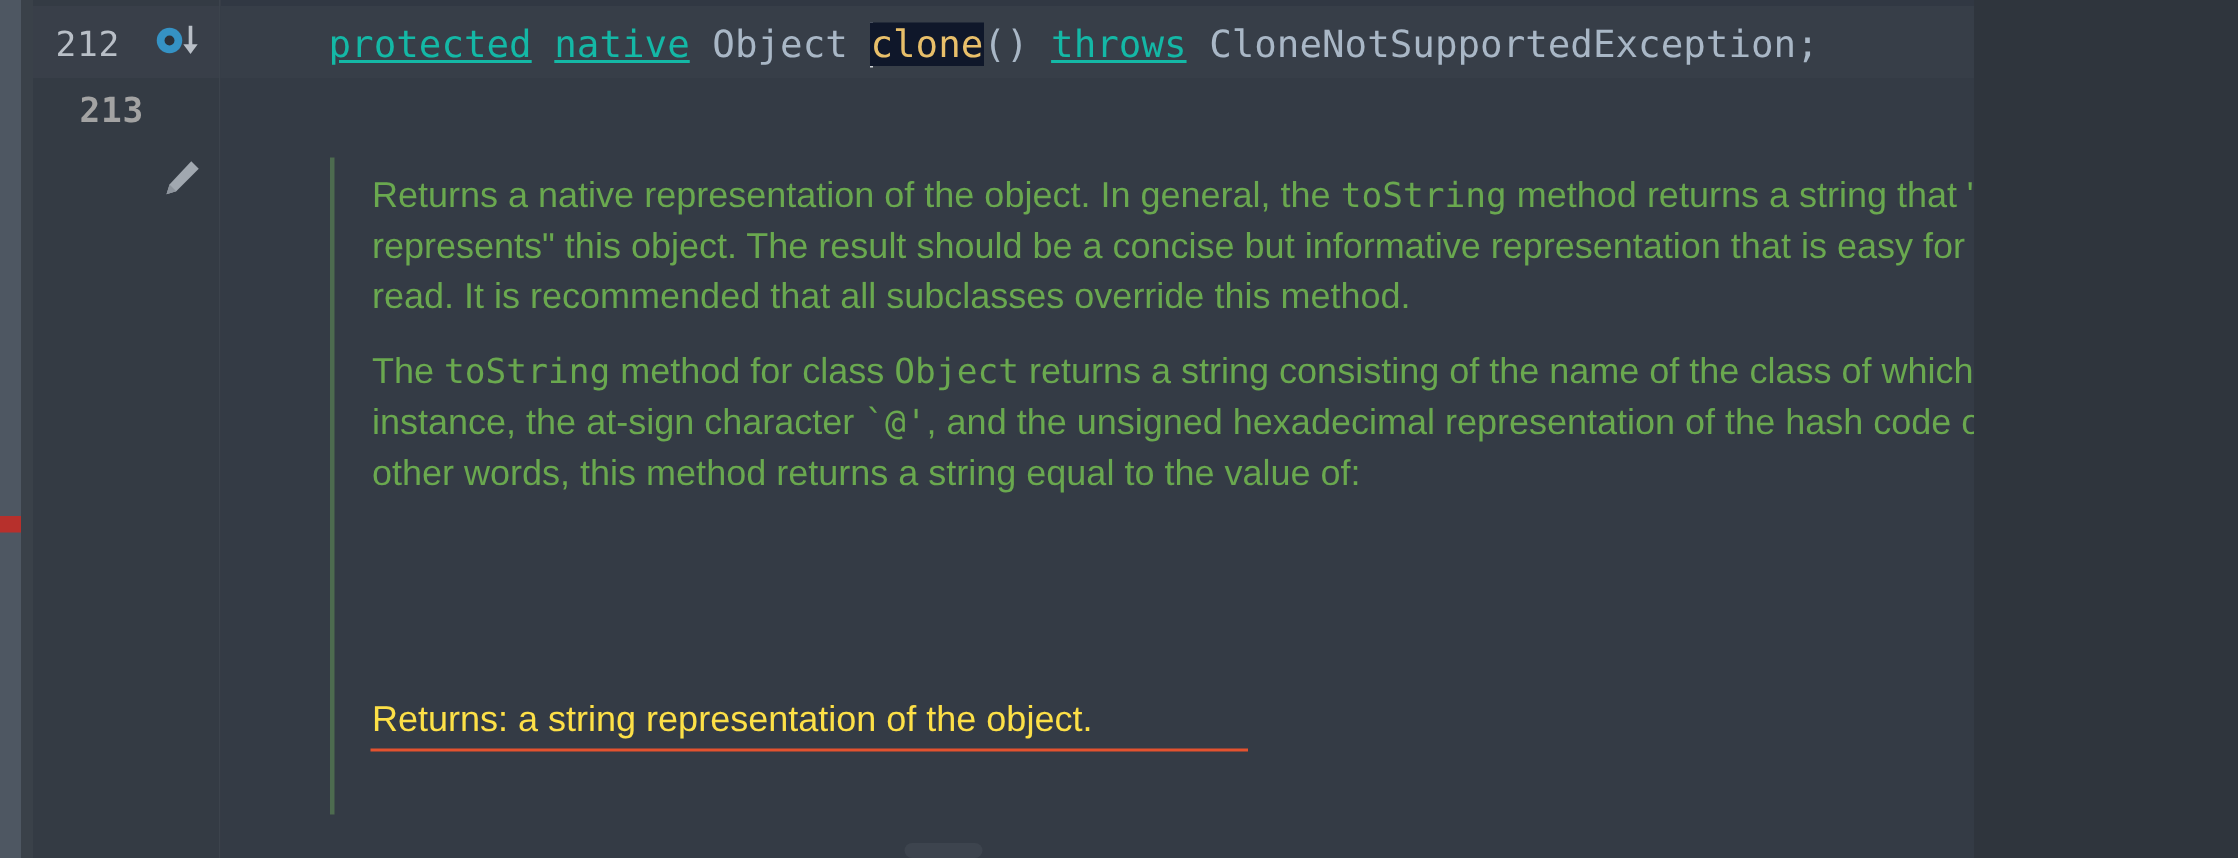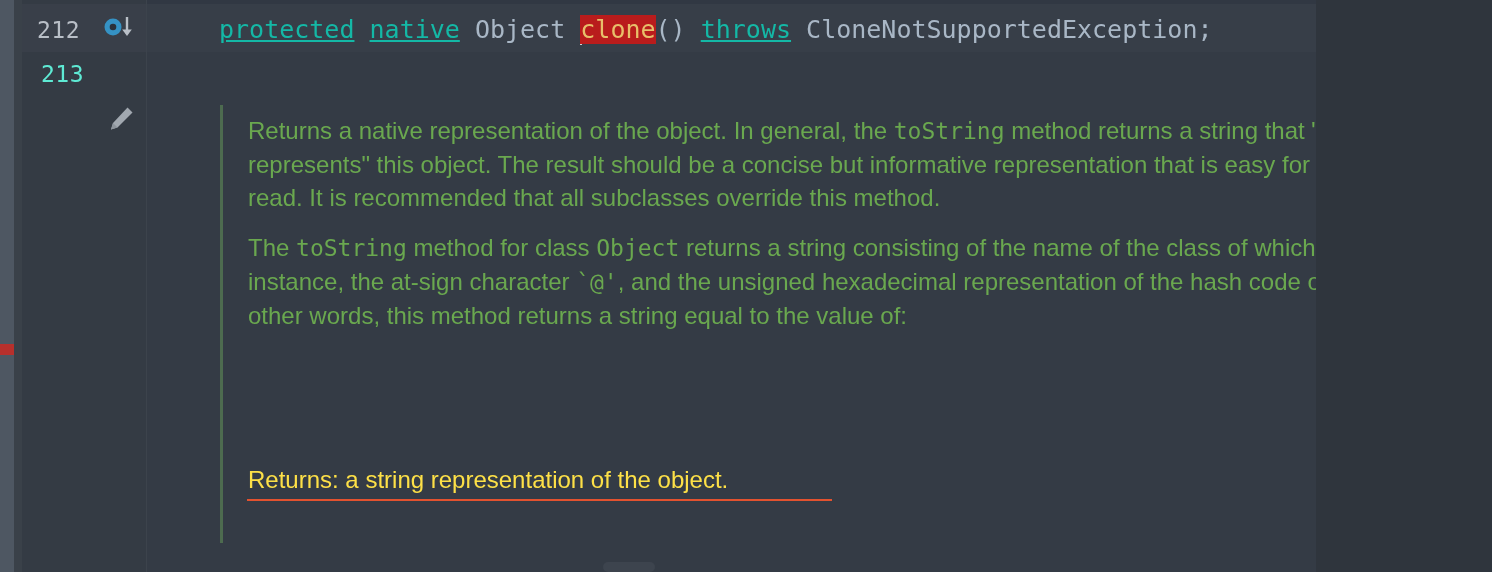--- a/index.html
+++ b/index.html
@@ -66,23 +66,24 @@
     font-family: "DejaVu Sans Mono", "Liberation Mono", monospace;
     font-size: 23px;
     letter-spacing: 0.5px;
   }
   .line-number.n212 {
     left: 2px;
     top: 17px;
     color: #b9bfc7;
   }
   .line-number.n213 {
-    left: 6px;
+    left: 18px;
     top: 61px;
-    color: #5eead4;
+    color: #a3a3a3;
+    font-weight: bold;
   }
 
   
   .impl-marker {
     position: absolute;
     left: 82px;
     top: 17px;
     width: 34px;
     height: 24px;
   }
@@ -109,21 +110,21 @@
     font-size: 25px;
     line-height: 32px;
     white-space: pre;
     letter-spacing: 0px;
   }
   .tok-kw      { color: #14b8a6; text-decoration: underline; }
   .tok-type    { color: #a9b7c6; }
   .tok-method  { color: #e8bf6a; }
   .tok-punct   { color: #a9b7c6; }
   .sel-clone {
-    background: #b91c1c;
+    background: #0f172a;
     position: relative;
   }
   .caret {
     display: inline-block;
     width: 2px;
     height: 30px;
     background: #cfd3d8;
     vertical-align: -7px;
     margin-right: -2px;
   }

